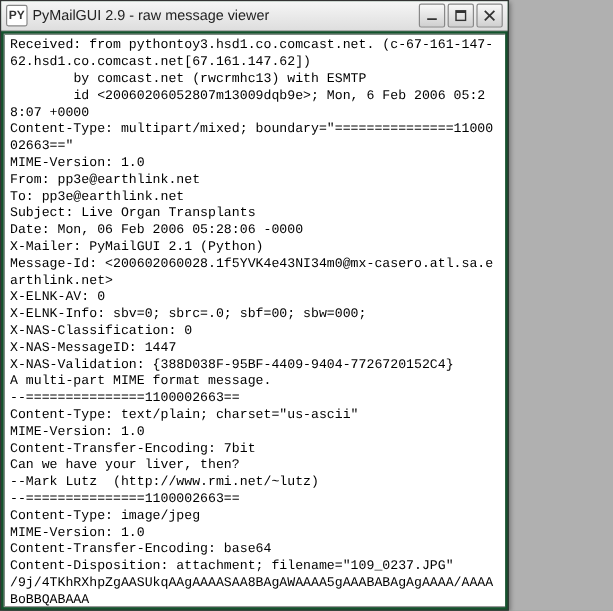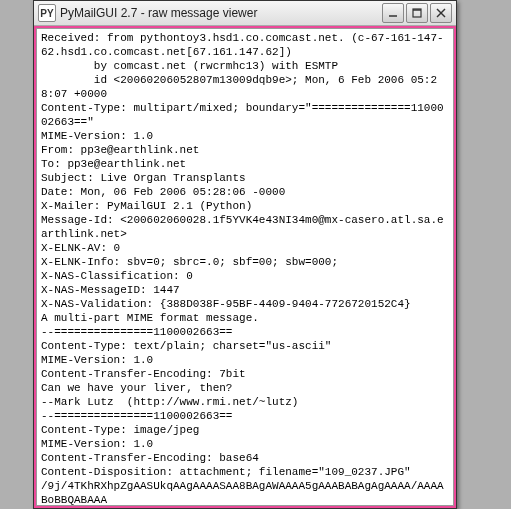--- a/index.html
+++ b/index.html
@@ -1,32 +1,32 @@
 <!DOCTYPE html>
 <html><head>
 <meta charset="utf-8">
 <style>
   html,body{margin:0;padding:0;font-family:Tahoma,Arial,sans-serif;font-size:11px;background:#b0b0b0;}
-  .window{width:424px;height:509px;box-sizing:border-box;background:#ec4899;border:1px solid #333;box-shadow:2px 2px 4px rgba(0,0,0,.4);position:relative;display:flex;flex-direction:column;margin-left:33px;}
+  .window{width:424px;height:509px;box-sizing:border-box;background:#14532d;border:1px solid #333;box-shadow:2px 2px 4px rgba(0,0,0,.4);position:relative;display:flex;flex-direction:column;}
   .titlebar{height:24px;background:linear-gradient(to bottom,#f6f6f6,#dedede);border-bottom:1px solid #aaa;display:flex;align-items:center;padding:0 4px;}
   .titlebar .app-icon{width:16px;height:16px;margin-right:4px;display:flex;align-items:center;justify-content:center;font-weight:bold;font-size:10px;color:#333;border:1px solid #888;background:#fff;border-radius:2px;}
   .titlebar .title{flex:1;font-size:12px;color:#222;white-space:nowrap;overflow:hidden;}
   .titlebar .win-btns{display:flex;gap:2px;}
   .titlebar .win-btn{width:20px;height:18px;background:linear-gradient(to bottom,#f8f8f8,#d0d0d0);border:1px solid #888;border-radius:2px;display:flex;align-items:center;justify-content:center;font-size:11px;color:#333;cursor:default;}
   .titlebar .win-btn svg{width:10px;height:10px;}
   .client{flex:1;background:#fff;margin:2px;border:1px solid #999;overflow:auto;padding:2px 4px;font-family:Liberation Mono, monospace;font-size:11px;line-height:14px;color:#000;white-space:pre-wrap;word-break:break-all;}
   .client .line{display:block;}
 </style>
 </head>
 <body>
 
 <div class="window">
   <div class="titlebar">
     <div class="app-icon">PY</div>
-    <div class="title">PyMailGUI 2.7  - raw message viewer</div>
+    <div class="title">PyMailGUI 2.9  - raw message viewer</div>
     <div class="win-btns">
       <div class="win-btn">
         <svg viewBox="0 0 10 10">
             <line x1="1" y1="8" x2="9" y2="8" stroke="#333" stroke-width="1.5"></line>
           </svg>
       </div>
       <div class="win-btn">
         <svg viewBox="0 0 10 10">
             <rect x="1" y="1" width="8" height="8" fill="none" stroke="#333" stroke-width="1.2"></rect>
             <line x1="1" y1="2" x2="9" y2="2" stroke="#333" stroke-width="1.5"></line>

